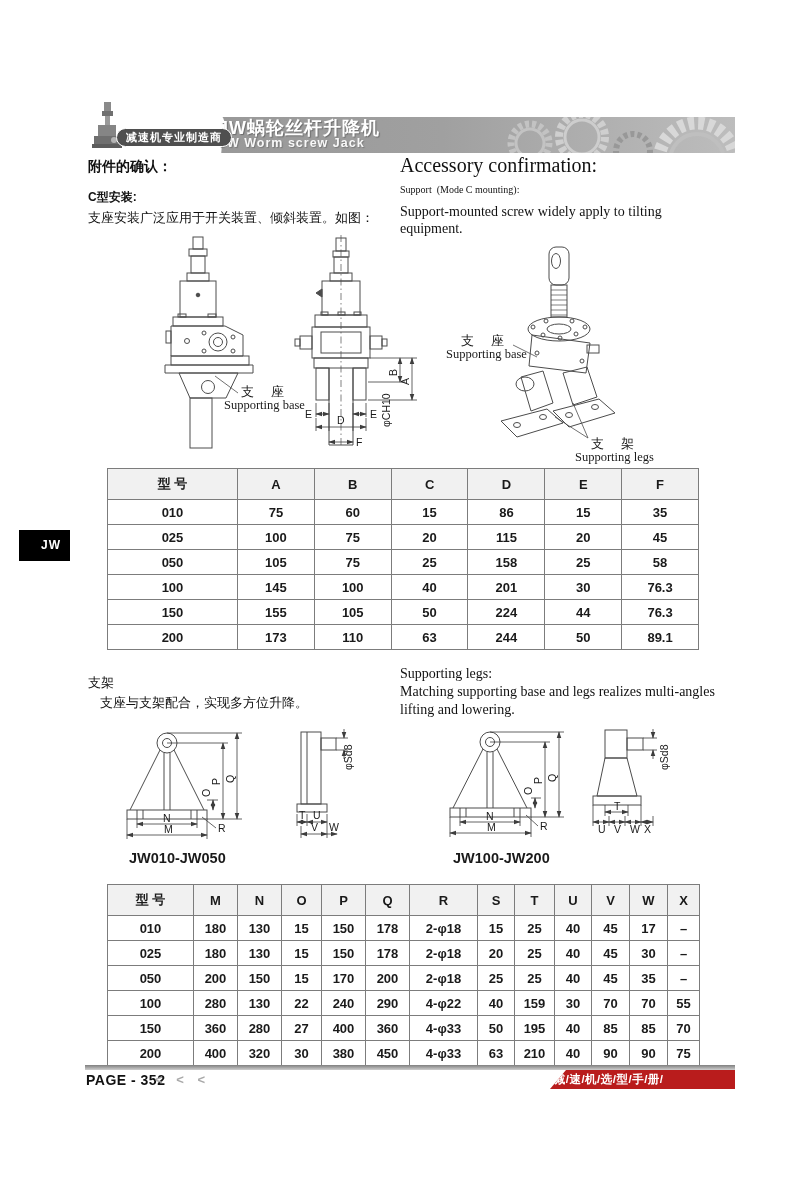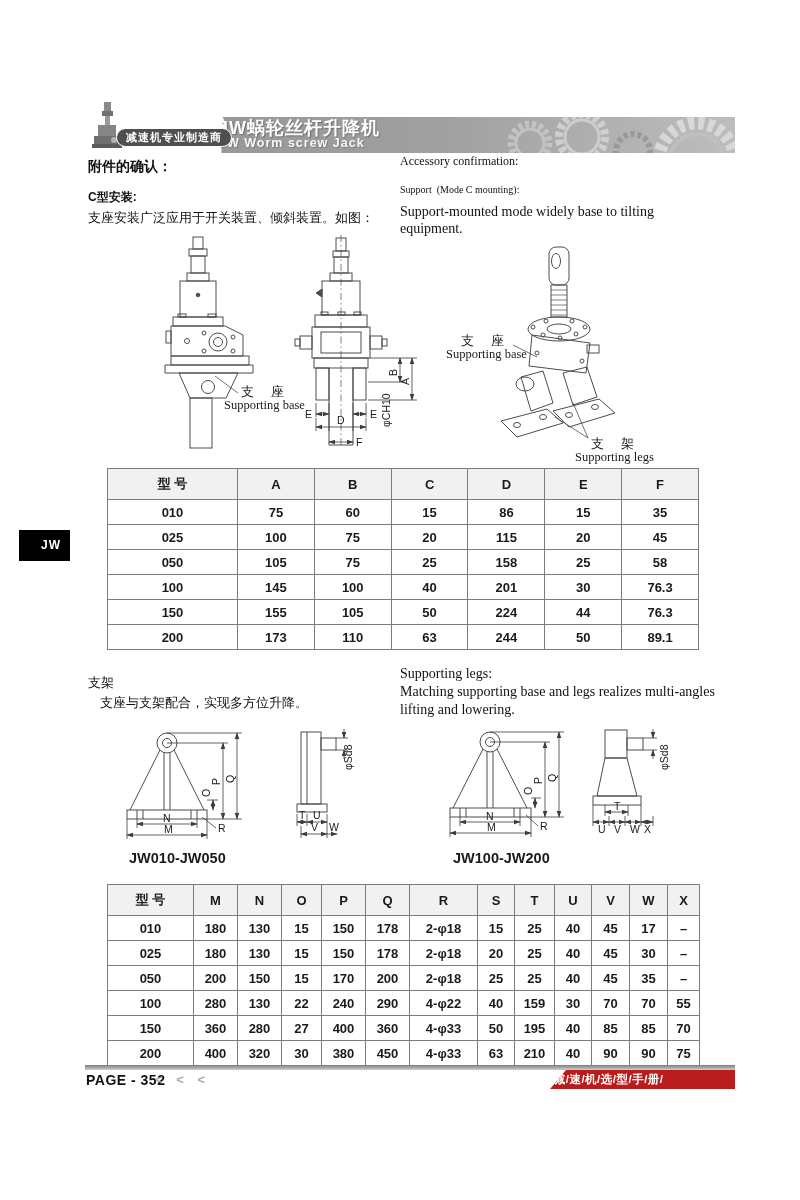--- a/index.html
+++ b/index.html
@@ -18,21 +18,21 @@
   .badge{left:116px;top:128px;z-index:4;background:#4f4f4f;color:#fff;
          font-size:11px;font-weight:bold;letter-spacing:1px;padding:3px 9px;
          border-radius:11px;border:1px solid #fff;line-height:1;}
   .title-cn{left:218px;top:116px;z-index:3;font-size:18px;font-weight:bold;color:#fff;
             letter-spacing:1px;text-shadow:1px 1px 1px #6d6d6d;}
   .title-en{left:219px;top:136px;z-index:3;font-size:12.5px;font-weight:bold;color:#f8f8f8;
             letter-spacing:1px;text-shadow:1px 1px 1px #7a7a7a;}
 
   
   .h-cn{font-size:14px;font-weight:bold;}
-  .h-en{font-size:12px;}
+  .h-en{font-size:20px;}
   .sub-cn{font-size:12px;font-weight:bold;}
   .body-cn{font-size:13px;}
   .sub-en{font-size:10px;}
   .body-en{font-size:14px;}
 
   
   .jw-tab{left:19px;top:530px;width:51px;height:31px;background:#000;color:#fff;
           font-size:12px;font-weight:bold;text-align:right;line-height:31px;
           padding-right:9px;box-sizing:border-box;letter-spacing:1px;}
 
@@ -94,21 +94,21 @@
   </svg>
   <span class="abs badge cn">减速机专业制造商</span>
   <div class="abs title-cn cn">JW蜗轮丝杆升降机</div>
   <div class="abs title-en">JW Worm screw Jack</div>
 
   <div class="abs h-cn cn" style="left:88px;top:158px">附件的确认：</div>
   <div class="abs h-en serif" style="left:400px;top:154px">Accessory confirmation:</div>
   <div class="abs sub-cn cn" style="left:88px;top:189px">C型安装:</div>
   <div class="abs body-cn cn" style="left:88px;top:209px">支座安装广泛应用于开关装置、倾斜装置。如图：</div>
   <div class="abs sub-en serif" style="left:400px;top:184px">Support&nbsp;&nbsp;(Mode C mounting):</div>
-  <div class="abs body-en serif" style="left:400px;top:204px">Support-mounted mode widely base to tilting</div>
+  <div class="abs body-en serif" style="left:400px;top:204px">Support-mounted screw widely apply to tilting</div>
   <div class="abs body-en serif" style="left:400px;top:221px">equipment.</div>
 
   <div class="abs jw-tab">JW</div>
 
   <svg class="abs" style="left:85px;top:235px" width="650" height="235" viewBox="0 0 650 235">
     <defs>
       <marker id="arr" markerWidth="9" markerHeight="8" refX="8" refY="4" orient="auto-start-reverse">
         <path d="M9,4 L0,1 L0,7 Z" fill="#3d3d3d"></path>
       </marker>
     </defs>

